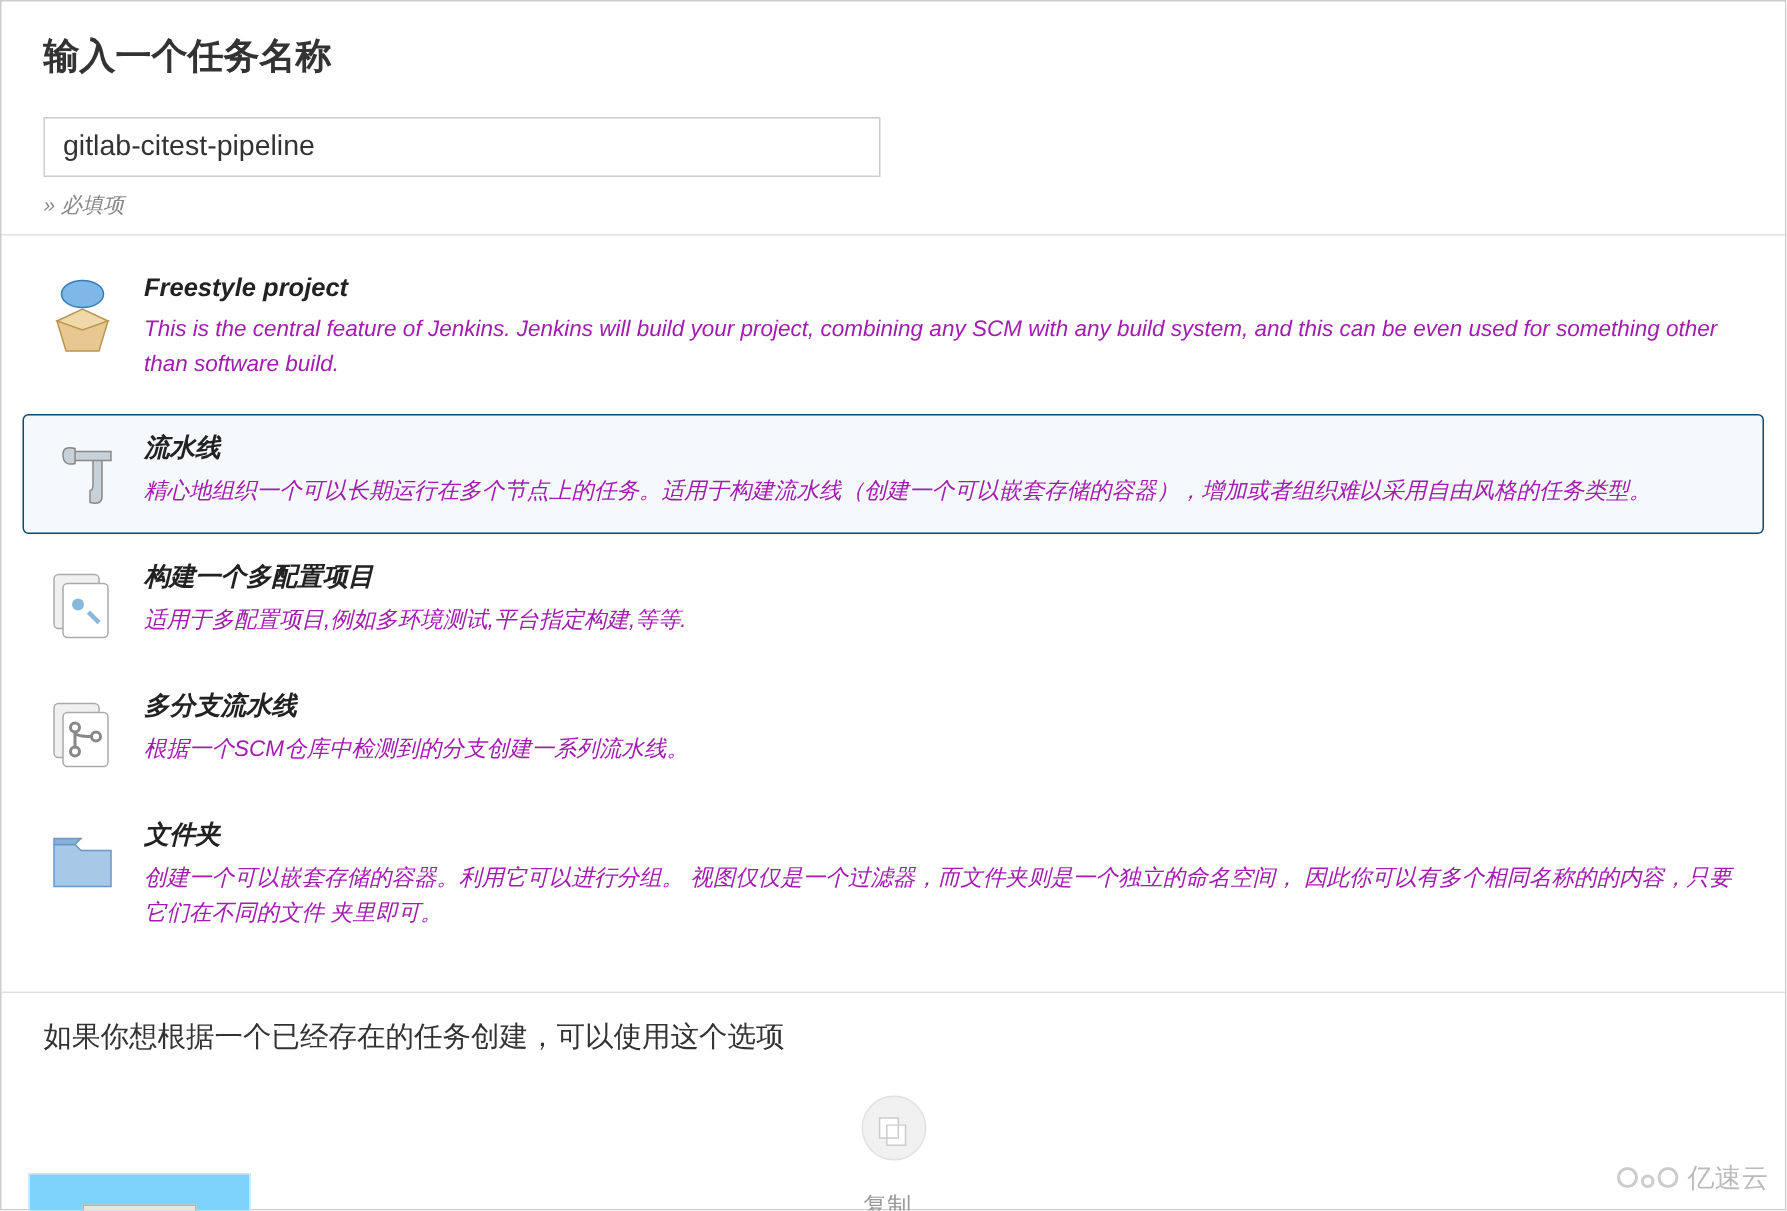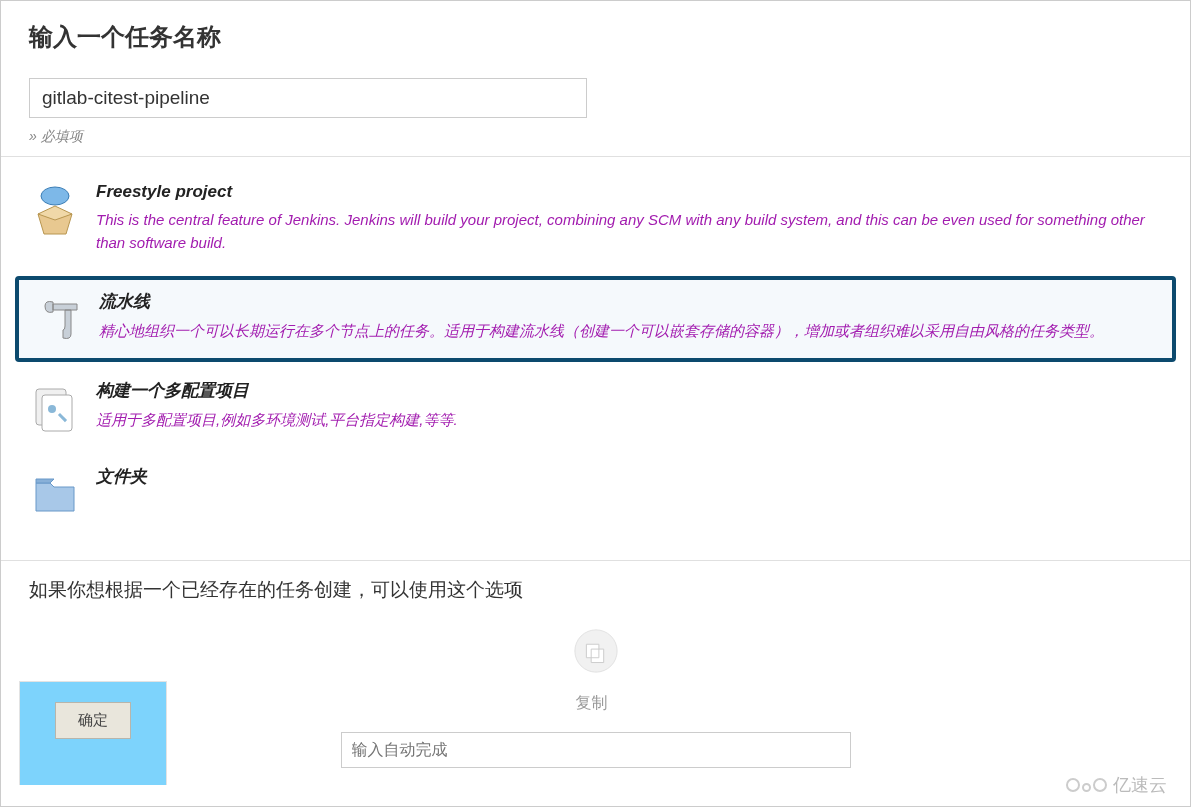--- a/index.html
+++ b/index.html
@@ -4,34 +4,34 @@
 <style>
 * { box-sizing: border-box; margin: 0; padding: 0; }
 body { font-family: Arial, "Microsoft YaHei", sans-serif; background: #fff; width: 1191px; height: 807px; overflow: hidden; position: relative; }
 .page-container { border: 1px solid #ccc; margin: 0; height: 807px; }
 .header-section { padding: 20px 28px 10px 28px; border-bottom: 1px solid #e0e0e0; }
 .header-title { font-size: 24px; font-weight: bold; color: #333; margin-bottom: 25px; }
 .name-input { width: 558px; height: 40px; font-size: 19px; padding: 6px 12px; border: 1px solid #ccc; color: #333; }
 .required-hint { color: #888; font-style: italic; font-size: 14px; margin-top: 10px; }
 .items-section { padding: 14px 14px 20px 14px; }
 .item-card { display: flex; padding: 10px 14px 14px 14px; border: 1px solid transparent; border-radius: 4px; margin-bottom: 6px; cursor: pointer; font-style: italic; }
-.item-card.selected { border: 4px solid #0c4a6e; background: #f5f9fc; }
+.item-card.selected { border: 1px solid #0c4a6e; background: #f5f9fc; }
 .item-icon { width: 50px; height: 50px; flex-shrink: 0; margin-right: 16px; margin-top: 4px; }
 .item-text { flex: 1; }
 .item-title { font-size: 17px; font-weight: bold; color: #222; margin-bottom: 6px; }
 .item-desc { font-size: 15px; color: #a21caf; line-height: 1.55; }
 .copy-section { padding: 16px 28px; border-top: 1px solid #e0e0e0; position: relative; }
 .copy-title { font-size: 19px; color: #333; margin-bottom: 24px; }
 .copy-row { display: flex; align-items: center; gap: 18px; flex-direction: column; }
 .copy-icon { width: 48px; height: 48px; opacity: .6; }
 .copy-label { color: #999; font-size: 16px; width: 40px; }
 .copy-input { width: 510px; height: 36px; padding: 4px 10px; font-size: 16px; border: 1px solid #ccc; color: #888; }
 .ok-panel { position: absolute; left: 18px; bottom: -1px; width: 148px; height: 104px; background: #7dd3fc; border: 1px solid #e3e3e3; border-bottom: none; z-index: 10; display:flex; align-items:flex-start; justify-content:center; padding-top:20px;}
 .ok-btn { background: #e9e6dc; border: 1px solid #b8b5ab; padding: 8px 22px; font-size: 15px; color: #444; cursor: pointer; }
-.watermark { position: absolute; right: 24px; bottom: 10px; display: flex; align-items: center; gap: 6px; color: #bbb; font-size: 18px; }
+.watermark { position: absolute; right: 12px; bottom: 10px; display: flex; align-items: center; gap: 6px; color: #bbb; font-size: 18px; }
 .watermark .lg { display:flex; gap:2px; }
 .watermark .c { width:14px; height:14px; border:2px solid #ccc; border-radius:50%; }
 .watermark .c.s { width:9px; height:9px; }
 </style>
 </head>
 <body>
 
 <div class="page-container">
 
   <div class="header-section">
@@ -76,30 +76,47 @@
             <circle cx="22" cy="26" r="4" fill="#8ab8d8"></circle>
             <rect x="30" y="30" width="10" height="3" fill="#8ab8d8" transform="rotate(45 30 30)"></rect>
           </svg>
       </div>
       <div class="item-text">
         <div class="item-title">构建一个多配置项目</div>
         <div class="item-desc">适用于多配置项目,例如多环境测试,平台指定构建,等等.</div>
       </div>
     </div>
 
+    <div class="item-card">
+      <div class="item-icon">
+        <svg viewBox="0 0 50 50">
+            <rect x="6" y="6" width="30" height="36" rx="3" fill="#f0f0f0" stroke="#aaa"></rect>
+            <rect x="12" y="12" width="30" height="36" rx="3" fill="#fff" stroke="#aaa"></rect>
+            <circle cx="20" cy="22" r="3" fill="none" stroke="#888" stroke-width="2"></circle>
+            <circle cx="20" cy="38" r="3" fill="none" stroke="#888" stroke-width="2"></circle>
+            <circle cx="34" cy="28" r="3" fill="none" stroke="#888" stroke-width="2"></circle>
+            <path d="M20 25 L20 35 M20 25 Q20 28 31 28" fill="none" stroke="#888" stroke-width="2"></path>
+          </svg>
+      </div>
+      <div class="item-text">
+        <div class="item-title">多分支流水线</div>
+        <div class="item-desc">根据一个SCM仓库中检测到的分支创建一系列流水线。</div>
+      </div>
+    </div>
 
     <div class="item-card">
       <div class="item-icon">
         <svg viewBox="0 0 50 50">
             <path d="M6 14 L20 14 L24 18 L44 18 L44 42 L6 42 Z" fill="#a8c8e8" stroke="#6898c8"></path>
             <path d="M6 14 L20 14 L24 10 L6 10 Z" fill="#88b0d8" stroke="#6898c8"></path>
           </svg>
       </div>
       <div class="item-text">
         <div class="item-title">文件夹</div>
+        <div class="item-desc">创建一个可以嵌套存储的容器。利用它可以进行分组。 视图仅仅是一个过滤器，而文件夹则是一个独立的命名空间， 因此你可以有多个相同名称的的内容，只要它们在不同的文件 夹里即可。</div>
       </div>
     </div>
 
   </div>
 
   <div class="copy-section">
     <div class="ok-panel">
       <button class="ok-btn">确定</button>
     </div>
     <div class="copy-title">如果你想根据一个已经存在的任务创建，可以使用这个选项</div>

